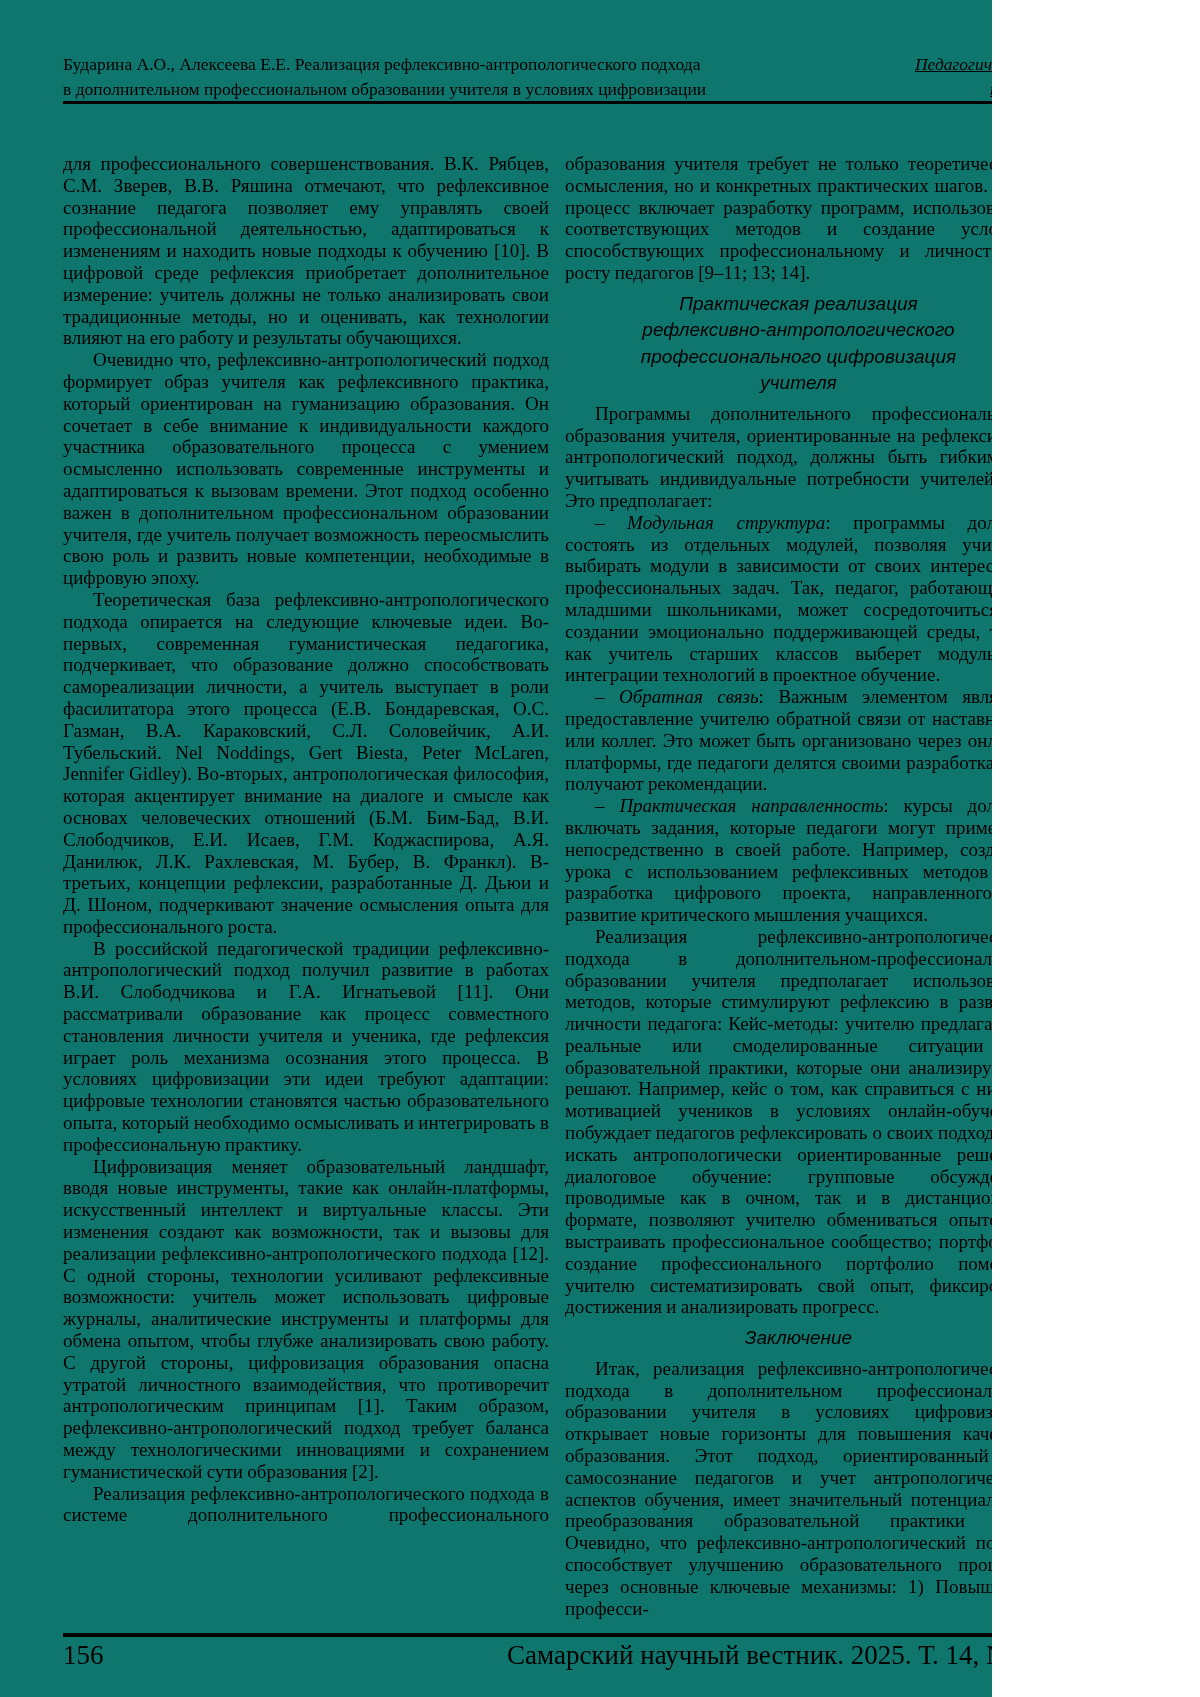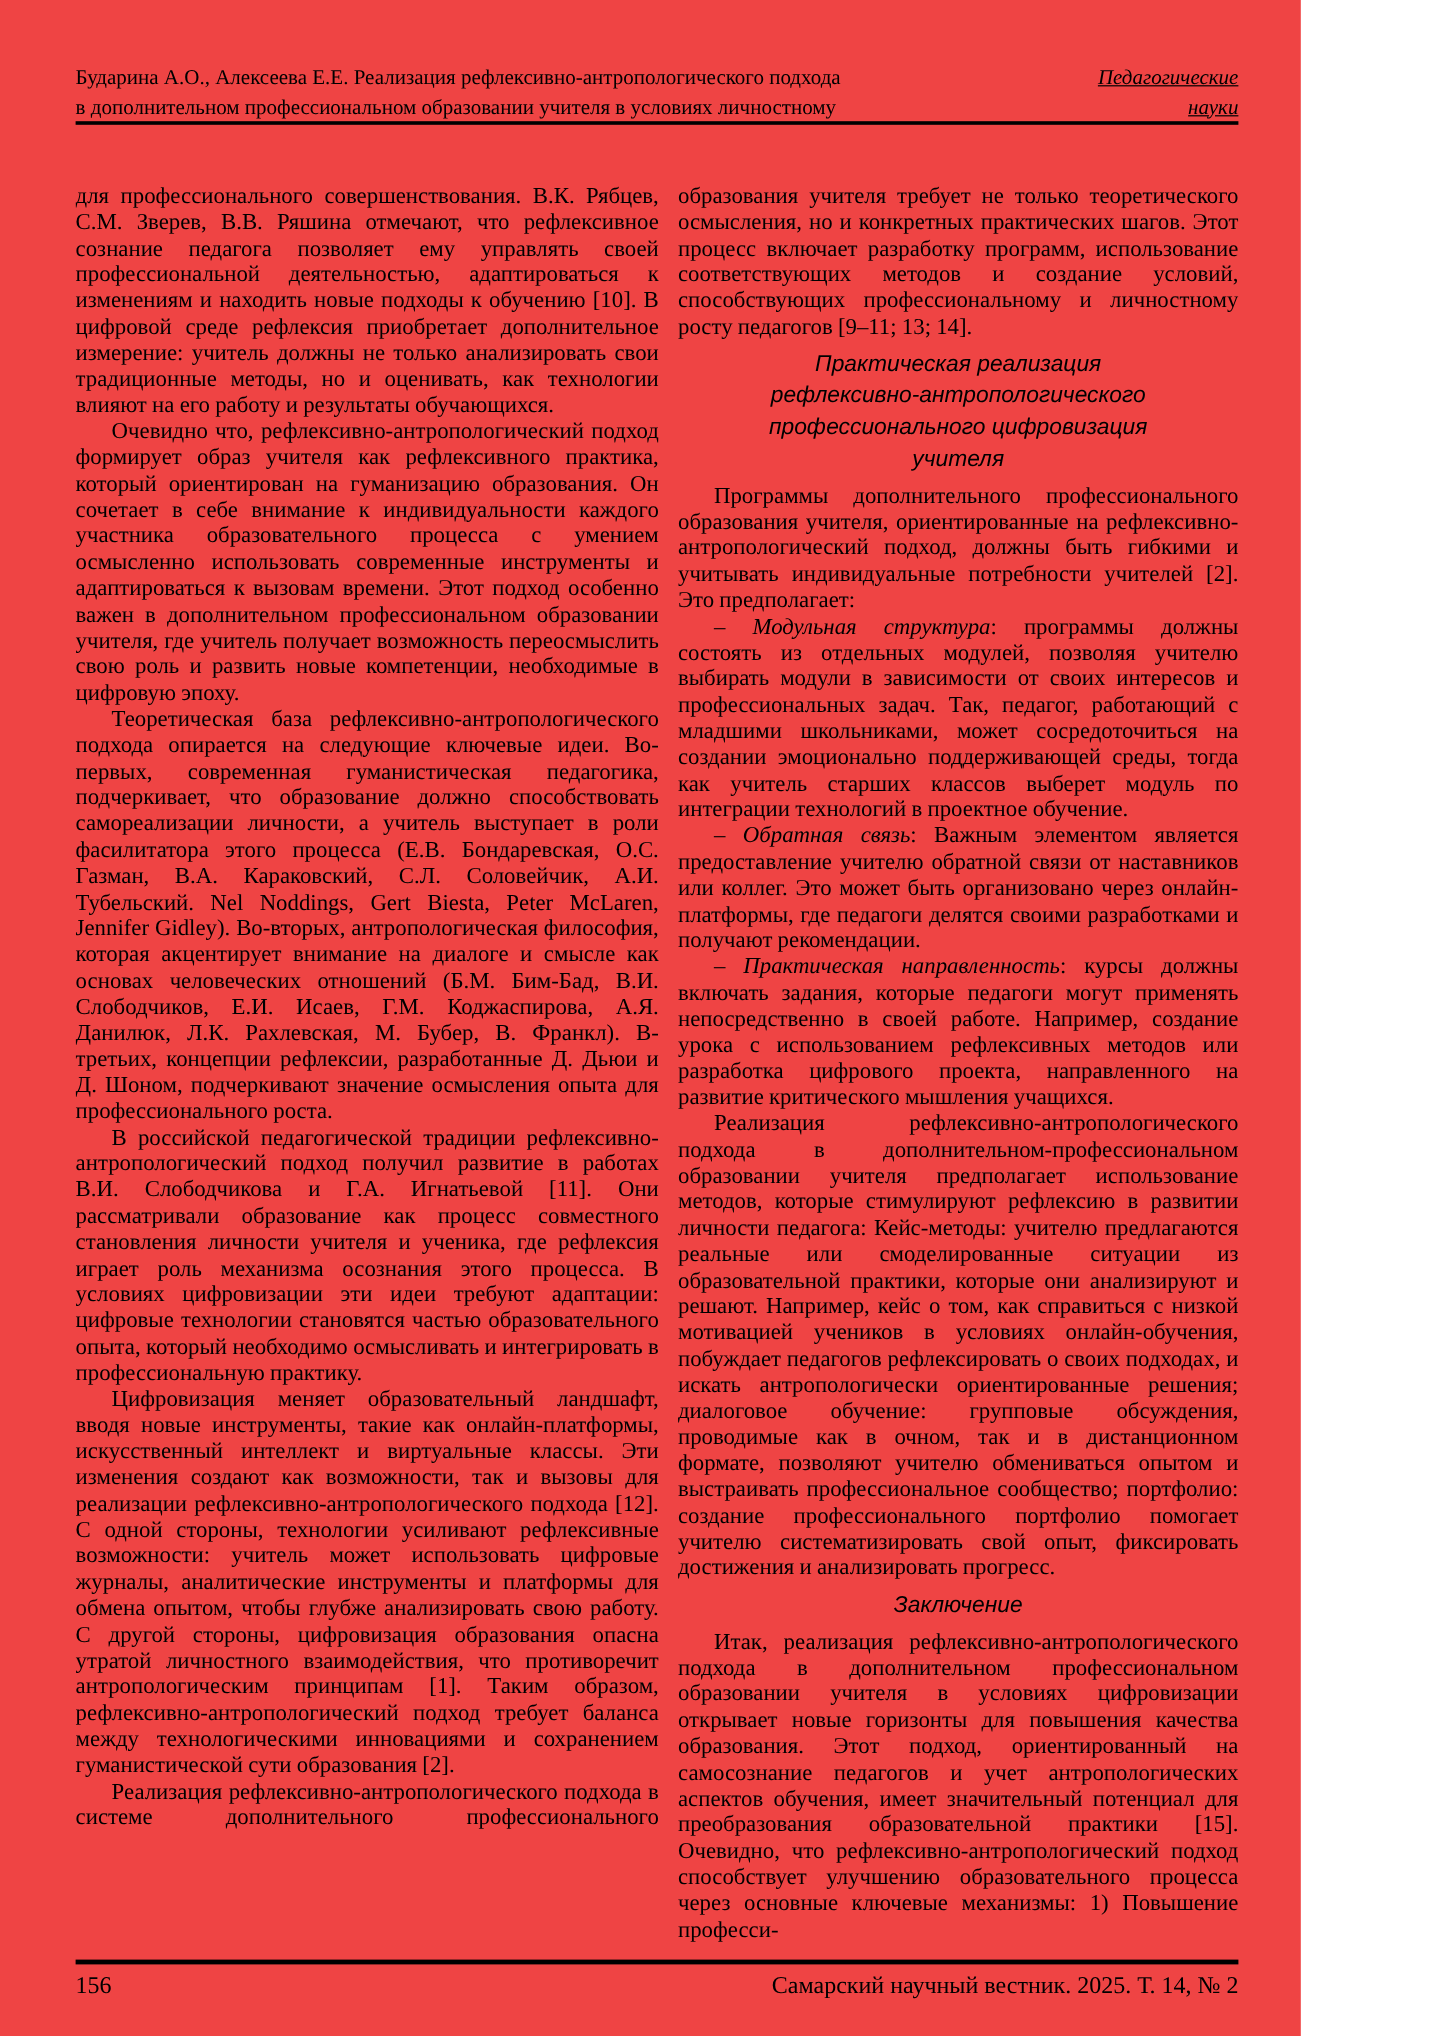--- a/index.html
+++ b/index.html
@@ -2,23 +2,23 @@
 <html lang="ru"><head>
 <meta charset="utf-8">
 <style>
   html, body {
     margin: 0;
     padding: 0;
     background: #ffffff;
   }
   .page {
     position: relative;
-    width: 1084px;
+    width: 992px;
     height: 1697px;
-    background: #ef4444;
+    background: #0f766e;
     color: #000000;
     font-family: "Liberation Serif", serif;
     overflow: hidden;
   }
   
   .header {
     position: absolute;
     left: 63px;
     top: 52px;
     width: 969px;
@@ -85,33 +85,33 @@
   .section-heading div { text-indent: 0; font-style: italic; }
 
   
   .footer {
     position: absolute;
     left: 63px;
     top: 1643px;
     width: 969px;
     display: flex;
     justify-content: space-between;
-    font-size: 20px;
+    font-size: 27px;
     line-height: 24px;
   }
 </style>
 </head>
 <body>
 
 <div class="page">
 
   <header class="header">
     <div class="header-left">
       <div>Бударина А.О., Алексеева Е.Е. Реализация рефлексивно-антропологического подхода</div>
-      <div>в дополнительном профессиональном образовании учителя в условиях личностному</div>
+      <div>в дополнительном профессиональном образовании учителя в условиях цифровизации</div>
     </div>
     <div class="header-right">
       <div>Педагогические</div>
       <div>науки</div>
     </div>
   </header>
 
   <div class="rule top-rule"></div>
 
   <main class="columns">

